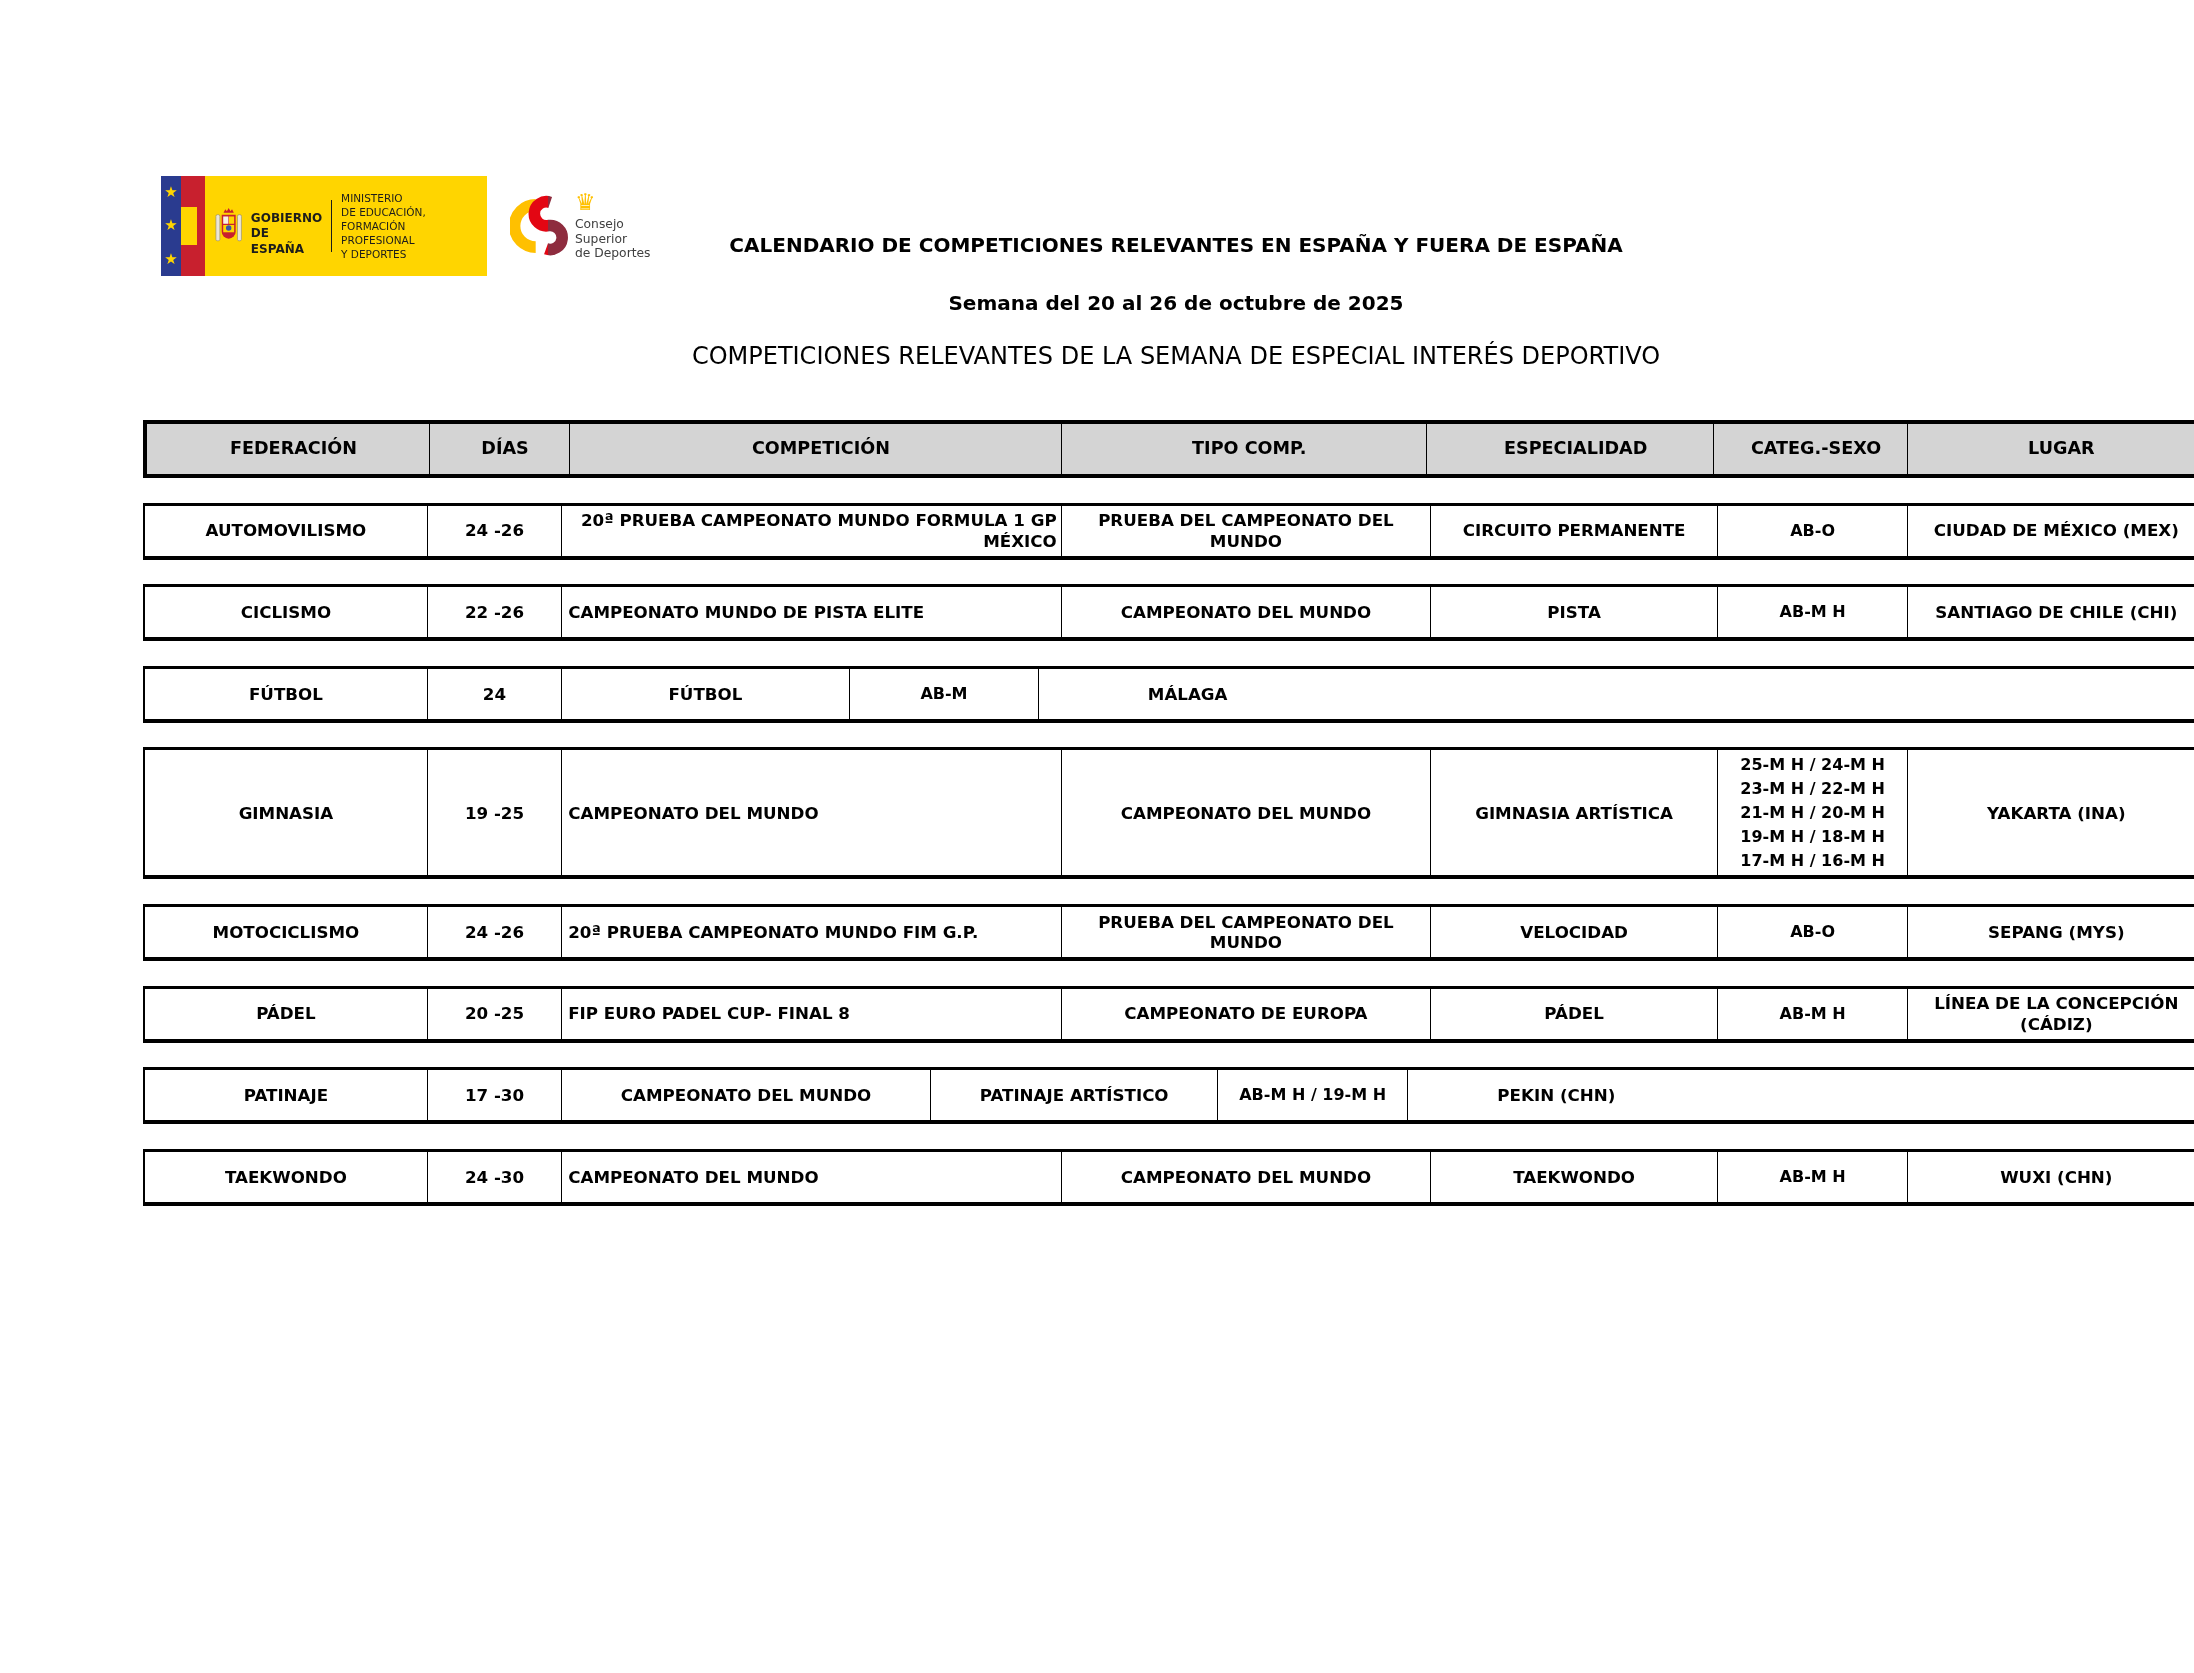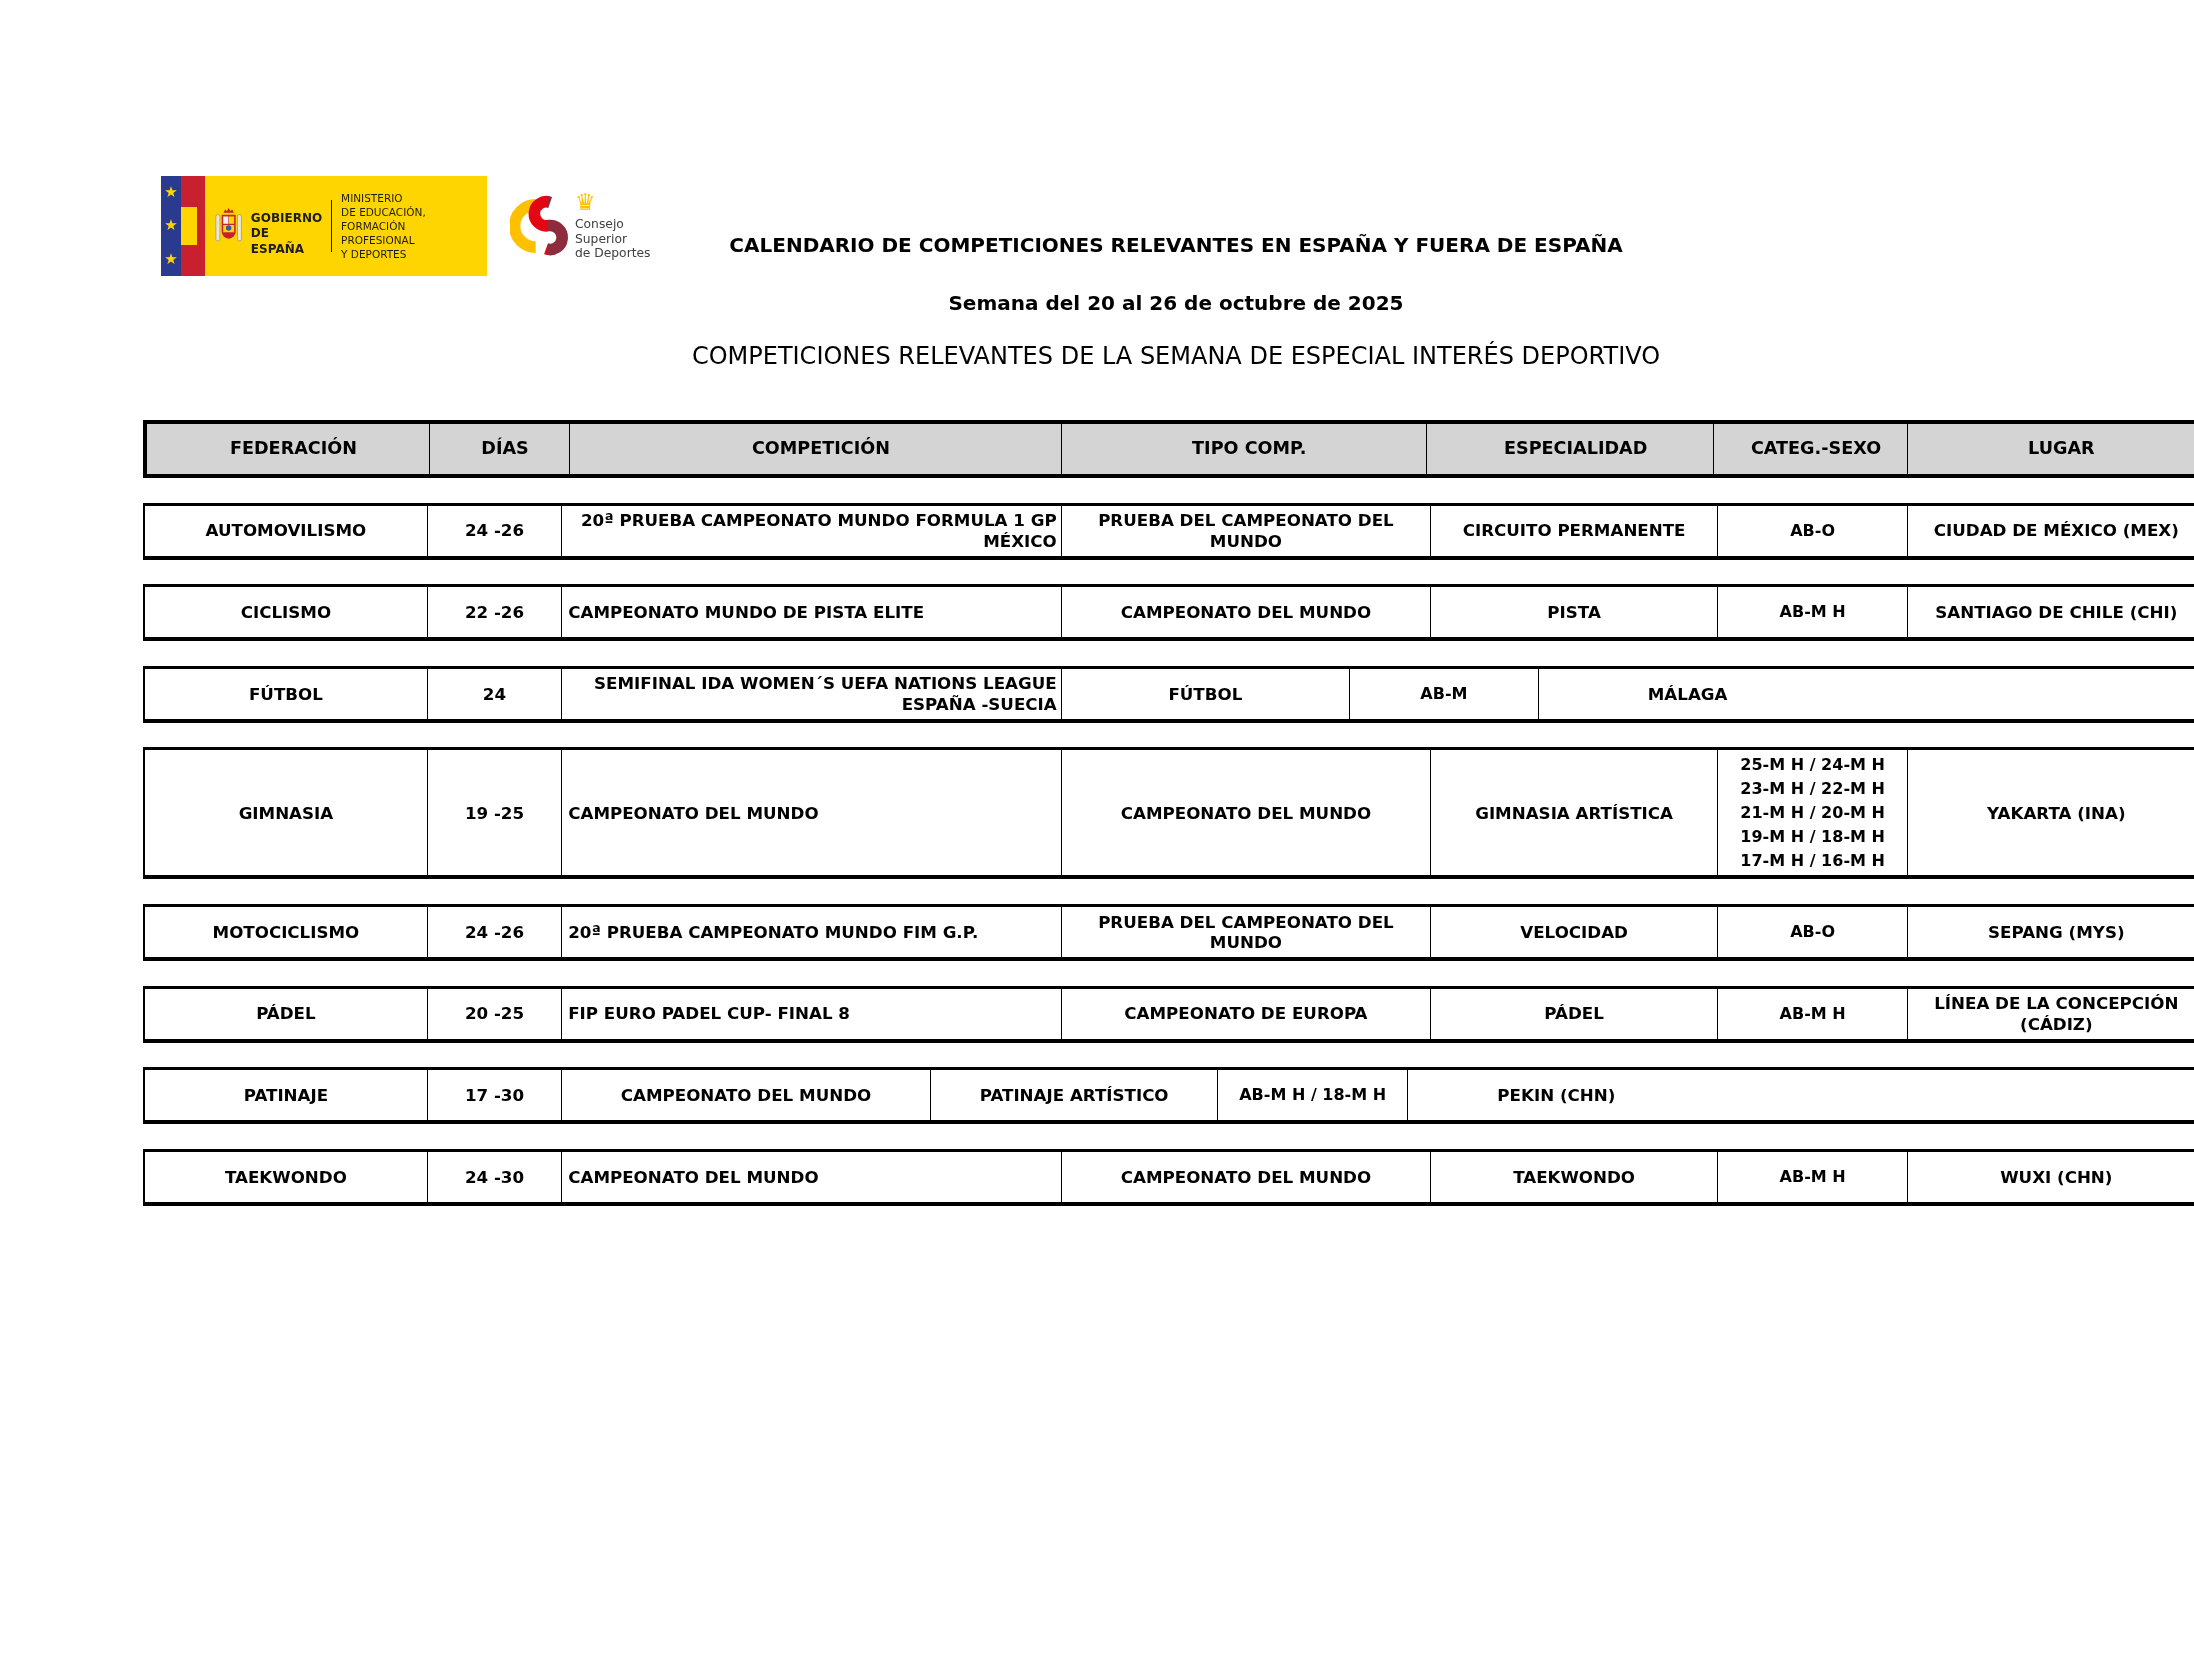--- a/index.html
+++ b/index.html
@@ -124,21 +124,20 @@
     <div class="cell c3 left">CAMPEONATO MUNDO DE PISTA ELITE</div>
     <div class="cell c4">CAMPEONATO DEL MUNDO</div>
     <div class="cell c5">PISTA</div>
     <div class="cell c6 categ">AB-M H</div>
     <div class="cell c7">SANTIAGO DE CHILE (CHI)</div>
   </div>
 
   <div class="trow">
     <div class="cell c1">FÚTBOL</div>
     <div class="cell c2">24</div>
-    <div class="cell c3 left">SEMIFINAL IDA  WOMEN´S UEFA NATIONS LEAGUE ESPAÑA -SUECIA</div>
     <div class="cell c5">FÚTBOL</div>
     <div class="cell c6 categ">AB-M</div>
     <div class="cell c7">MÁLAGA</div>
   </div>
 
   <div class="trow tall">
     <div class="cell c1">GIMNASIA</div>
     <div class="cell c2">19 -25</div>
     <div class="cell c3 left">CAMPEONATO DEL MUNDO</div>
     <div class="cell c4">CAMPEONATO DEL MUNDO</div>
@@ -169,21 +168,21 @@
     <div class="cell c5">PÁDEL</div>
     <div class="cell c6 categ">AB-M H</div>
     <div class="cell c7">LÍNEA DE LA CONCEPCIÓN (CÁDIZ)</div>
   </div>
 
   <div class="trow">
     <div class="cell c1">PATINAJE</div>
     <div class="cell c2">17 -30</div>
     <div class="cell c4">CAMPEONATO DEL MUNDO</div>
     <div class="cell c5">PATINAJE ARTÍSTICO</div>
-    <div class="cell c6 categ">AB-M H / 18-M H</div>
+    <div class="cell c6 categ">AB-M H / 19-M H</div>
     <div class="cell c7">PEKIN (CHN)</div>
   </div>
 
   <div class="trow">
     <div class="cell c1">TAEKWONDO</div>
     <div class="cell c2">24 -30</div>
     <div class="cell c3 left">CAMPEONATO DEL MUNDO</div>
     <div class="cell c4">CAMPEONATO DEL MUNDO</div>
     <div class="cell c5">TAEKWONDO</div>
     <div class="cell c6 categ">AB-M H</div>

